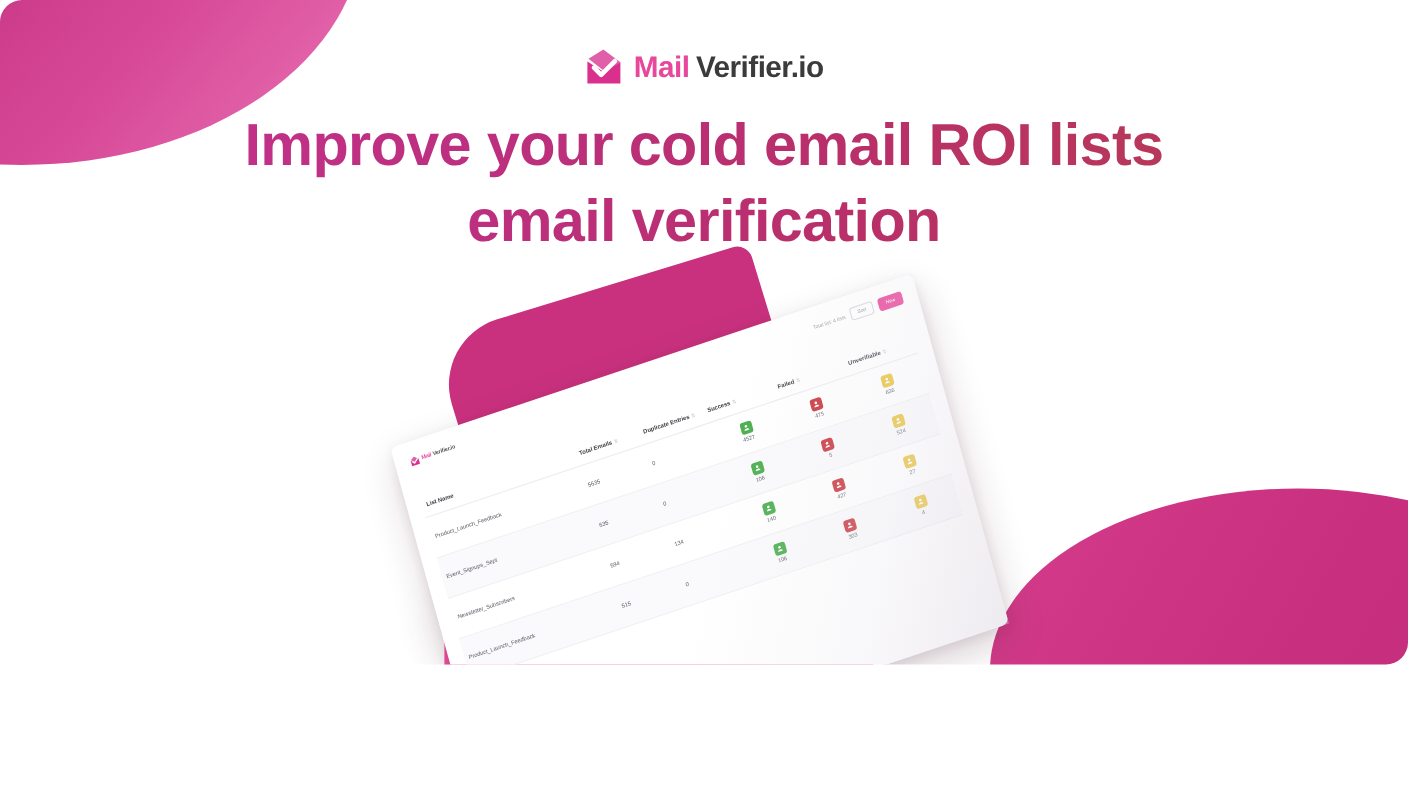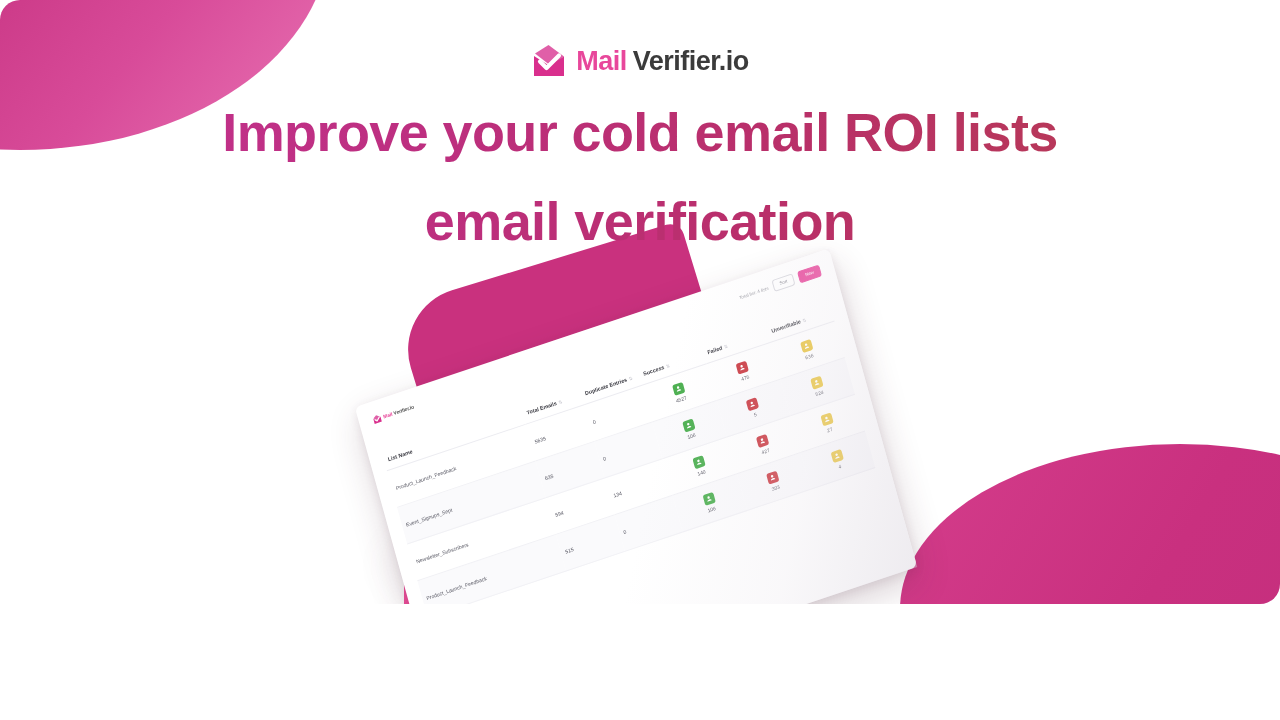--- a/index.html
+++ b/index.html
@@ -55,21 +55,21 @@
     transform:translateX(-50%);
     width:1000px;
     text-align:center;
     font-size:54px; font-weight:bold; line-height:1.28;
     letter-spacing:-0.6px;
     background:linear-gradient(95deg,#c2318b 0%,#bd2f80 28%,#b92f6a 62%,#b73a55 100%);
     -webkit-background-clip:text; background-clip:text;
     color:transparent; -webkit-text-fill-color:transparent;
     z-index:6;
   }
-  #headline .l2 { display:block;margin-top:20px; }
+  #headline .l2 { display:block; }
 
   
   #hero { position:absolute; left:0; top:0; width:1280px; height:720px; z-index:3; }
 
   
   #env-shadow {
     position:absolute; left:372px; top:470px;
     width:430px; height:190px;
     background:radial-gradient(ellipse at 50% 50%, rgba(90,50,70,0.22) 0%, rgba(90,50,70,0.10) 45%, rgba(255,255,255,0) 72%);
     filter:blur(10px);

